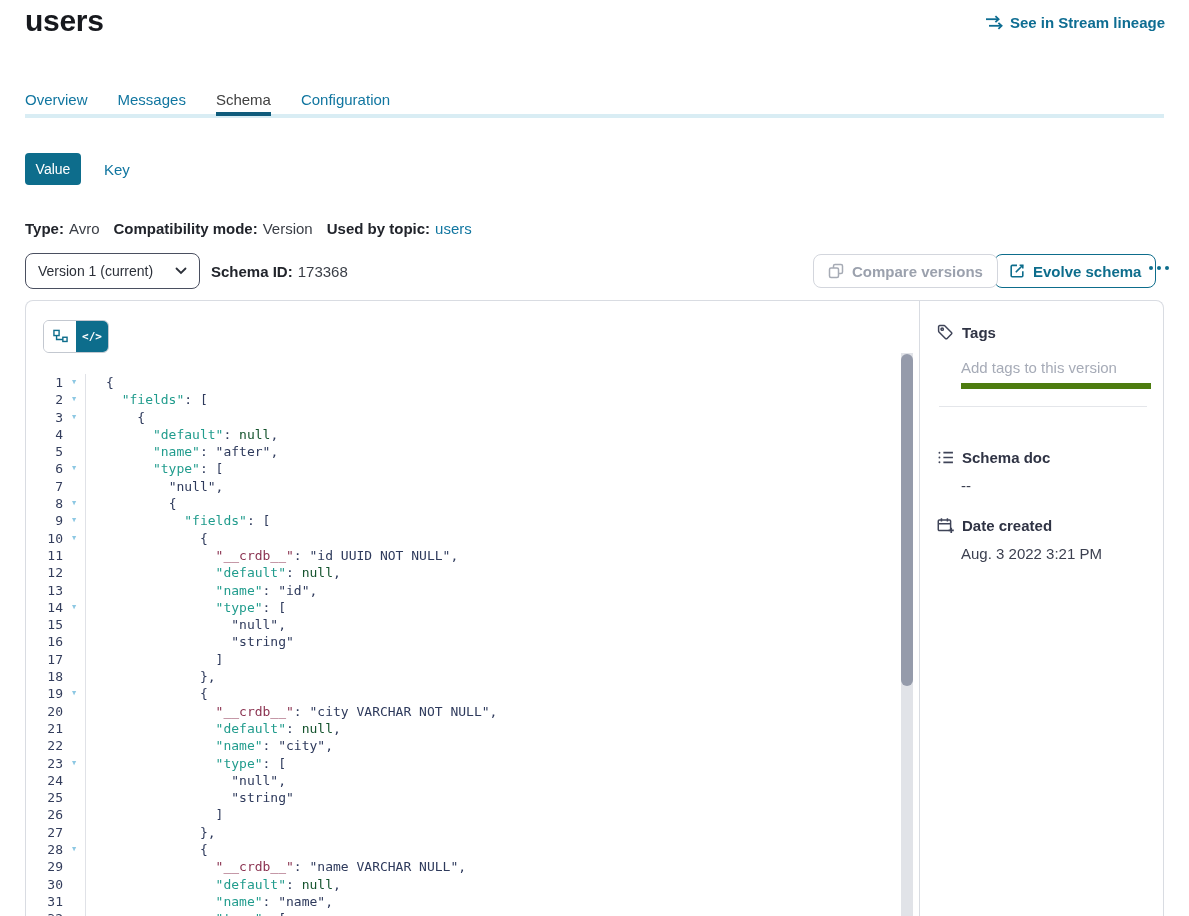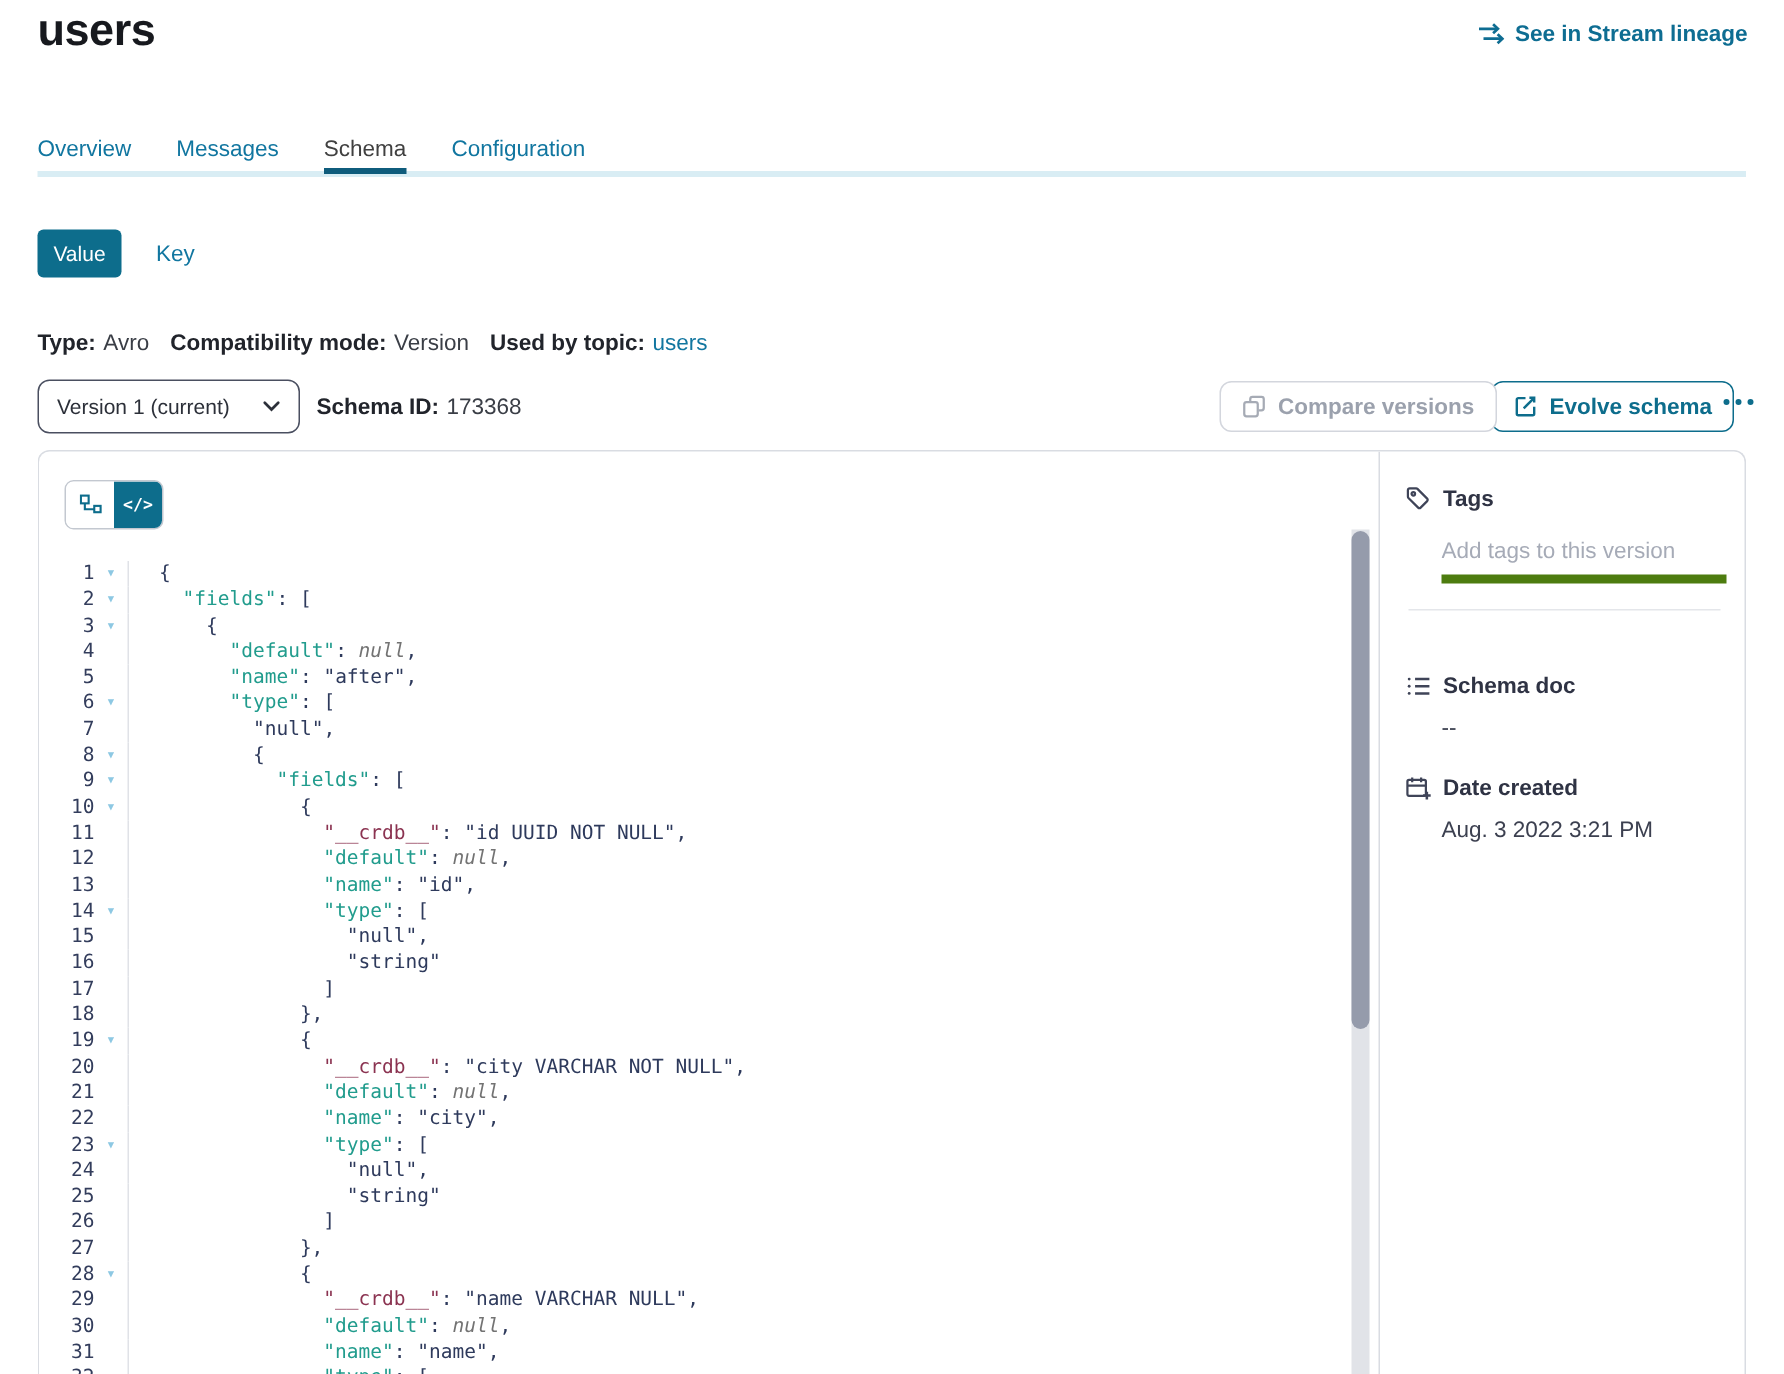--- a/index.html
+++ b/index.html
@@ -49,21 +49,21 @@
   .seg-code-glyph { color:#fff; font-family:"DejaVu Sans Mono", monospace; font-size:11px; font-weight:700; }
   
   .code-lines { position:absolute; left:0; top:73px; right:0; font-family:"DejaVu Sans Mono", monospace; font-size:13px; }
   .code-row { display:flex; height:17.3px; line-height:17.3px; }
   .ln { width:37px; text-align:right; color:#333d5c; flex:0 0 auto; }
   .tri { width:22px; text-align:center; color:#8dc8e3; font-size:7px; flex:0 0 auto; cursor:pointer; }
   .codecell { flex:1; border-left:1px solid #e0e2e7; padding-left:20px; white-space:pre; overflow:hidden; }
   .tk-p { color:#2e3a5c; } .tk-s { color:#2e3a5c; }
   .tk-k { color:#219c8d; }
   .tk-c { color:#8b3351; }
-  .tk-nl { color:#737373;font-style:italic; }
+  .tk-nl { color:#14532d; }
   
   .vscroll { position:absolute; right:6px; top:52px; bottom:0; width:12px; background:#e1e3e8; }
   .vscroll .thumb { position:absolute; left:0; top:1px; width:12px; height:332px; border-radius:6px; background:#959bab; }
   
   .side { position:absolute; left:895px; top:0; right:0; bottom:0; font-size:15px; }
   .side-head { position:absolute; display:flex; align-items:center; gap:8px; font-weight:700; color:#2f3344; }
   .side-icon { display:flex; flex:0 0 auto; }
   .tags-head { left:16px; top:23px; }
   .tag-input { position:absolute; left:40px; top:56px; width:190px; border:none; border-bottom:6px solid #4d7c0f;
     font-family:inherit; font-size:15px; color:#3c4050; padding:2px 0 7px; outline:none; background:transparent; }

